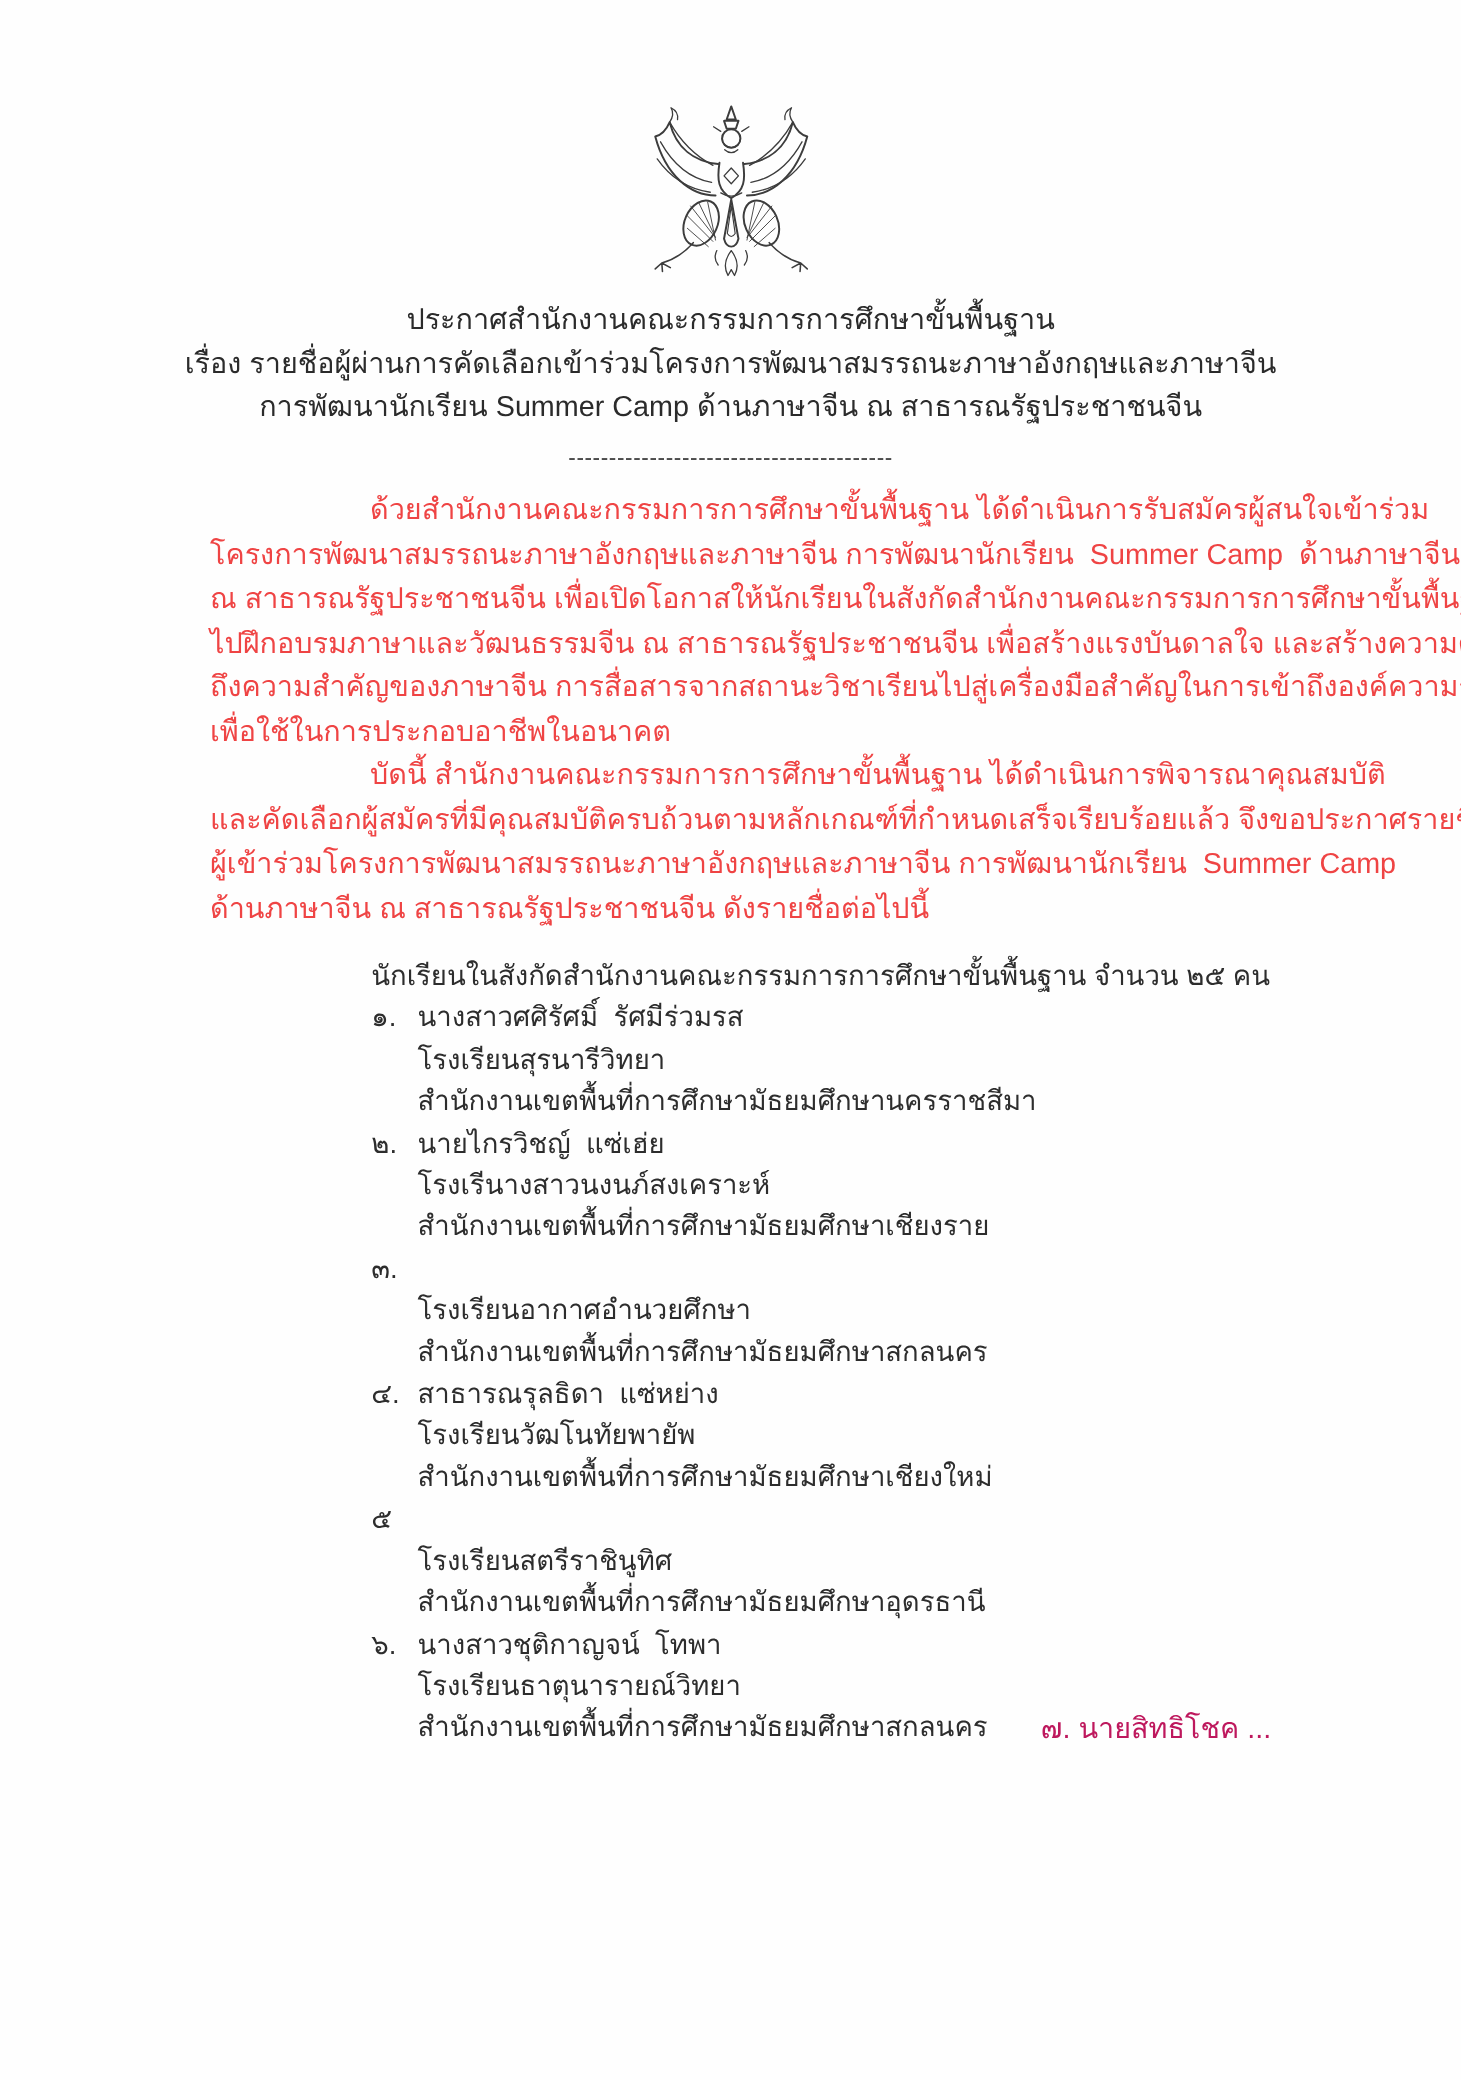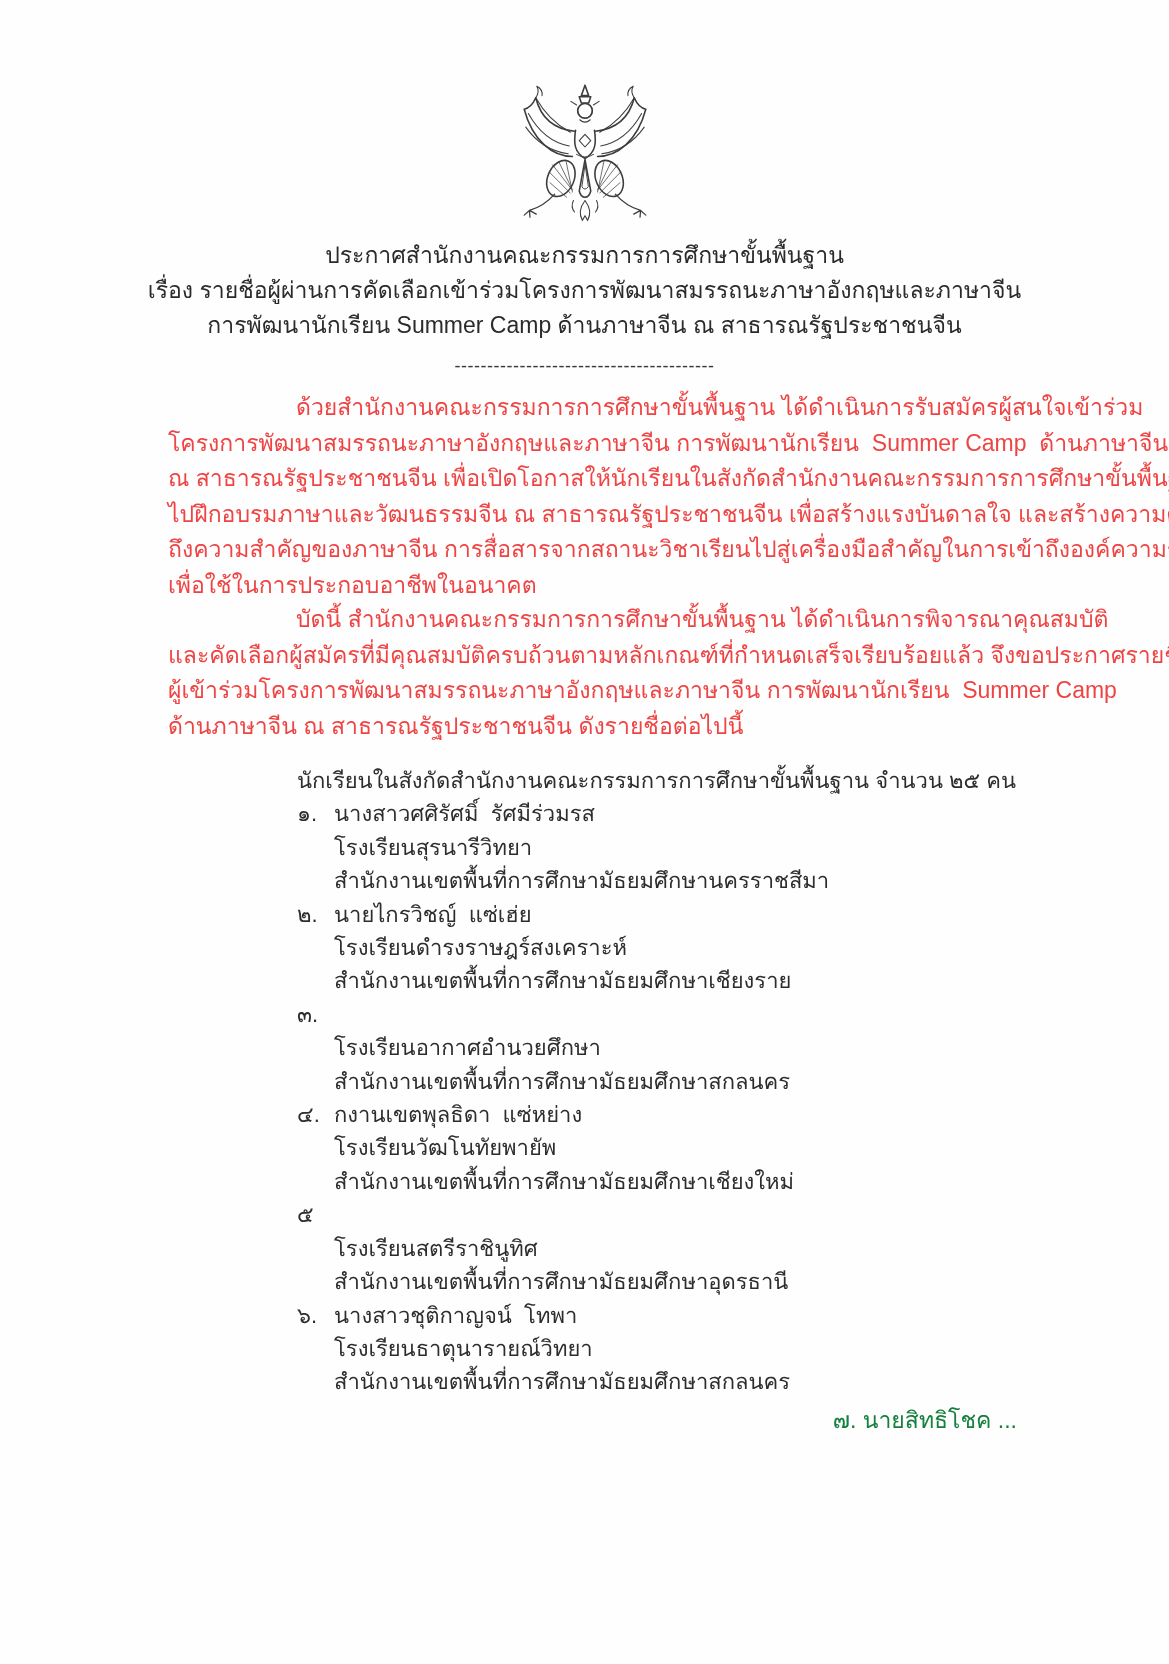--- a/index.html
+++ b/index.html
@@ -44,22 +44,22 @@
   .roster {
     position:absolute; top:764px; left:297px; width:720px;
     font-size:22px; line-height:33.4px; color:#2d2d2d;
   }
   .roster-header { white-space:pre; }
   .student-block { }
   .student-line-1 { display:flex; white-space:pre; }
   .student-no { width:37px; flex:0 0 37px; }
   .student-sub { padding-left:37px; white-space:pre; }
   .continuation {
-    position:absolute; top:1402px; right:152px;
-    font-size:23px; color:#15803d; white-space:pre;
+    position:absolute; top:1364px; right:152px;
+    font-size:23px; color:#be185d; white-space:pre;
   }
 </style>
 </head>
 <body>
 
 <div class="page">
 
   <div class="emblem-wrap">
     <svg width="168" height="152" viewBox="0 0 320 290" aria-hidden="true">
       <g stroke="#3d3d3d" fill="none" stroke-width="3" stroke-linecap="round" stroke-linejoin="round">
@@ -151,36 +151,36 @@
       </div>
       <div class="student-sub">โรงเรียนสุรนารีวิทยา</div>
       <div class="student-sub">สำนักงานเขตพื้นที่การศึกษามัธยมศึกษานครราชสีมา</div>
     </div>
 
     <div class="student-block">
       <div class="student-line-1">
         <span class="student-no">๒.</span>
         <span class="student-name">นายไกรวิชญ์  แซ่เฮ่ย</span>
       </div>
-      <div class="student-sub">โรงเรียนดำรงราษฎร์สงเคราะห์</div>
+      <div class="student-sub">โรงเรีนางสาวนงนภ์สงเคราะห์</div>
       <div class="student-sub">สำนักงานเขตพื้นที่การศึกษามัธยมศึกษาเชียงราย</div>
     </div>
 
     <div class="student-block">
       <div class="student-line-1">
         <span class="student-no">๓.</span>
       </div>
       <div class="student-sub">โรงเรียนอากาศอำนวยศึกษา</div>
       <div class="student-sub">สำนักงานเขตพื้นที่การศึกษามัธยมศึกษาสกลนคร</div>
     </div>
 
     <div class="student-block">
       <div class="student-line-1">
         <span class="student-no">๔.</span>
-        <span class="student-name">กงานเขตพุลธิดา  แซ่หย่าง</span>
+        <span class="student-name">สาธารณรุลธิดา  แซ่หย่าง</span>
       </div>
       <div class="student-sub">โรงเรียนวัฒโนทัยพายัพ</div>
       <div class="student-sub">สำนักงานเขตพื้นที่การศึกษามัธยมศึกษาเชียงใหม่</div>
     </div>
 
     <div class="student-block">
       <div class="student-line-1">
         <span class="student-no">๕</span>
       </div>
       <div class="student-sub">โรงเรียนสตรีราชินูทิศ</div>

